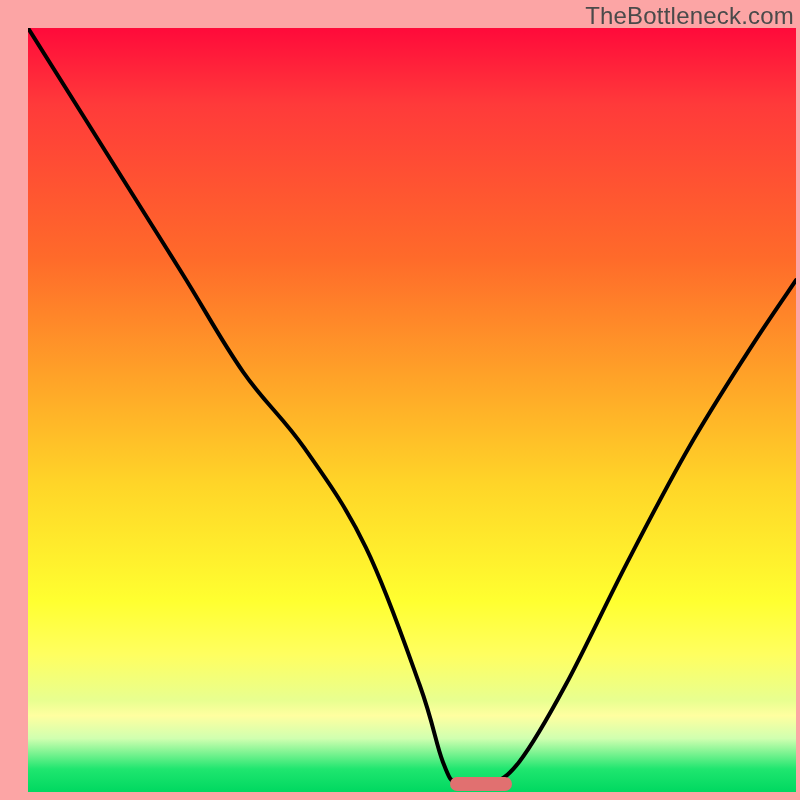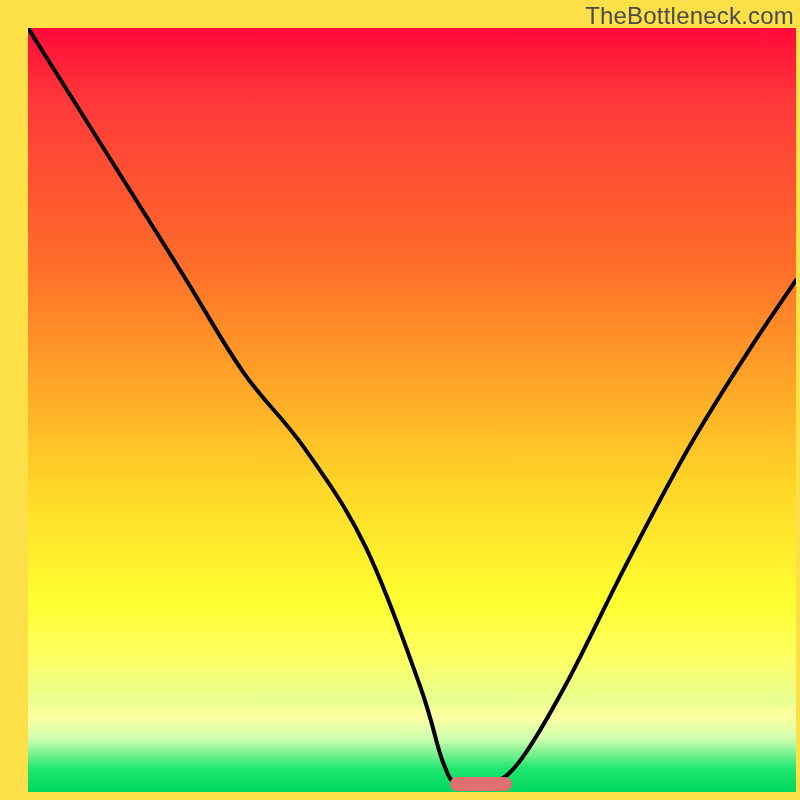--- a/index.html
+++ b/index.html
@@ -8,21 +8,21 @@
     width: 800px;
     height: 800px;
     overflow: hidden;
     background: #000;
     font-family: Arial, Helvetica, sans-serif;
   }
   .container {
     position: relative;
     width: 800px;
     height: 800px;
-    background: #fde047;
+    background: #fca5a5;
   }
   .plot-area {
     position: absolute;
     left: 28px;
     top: 28px;
     width: 768px;
     height: 764px;
     background: linear-gradient(
       to bottom,
       #ff0a3a 0%,

